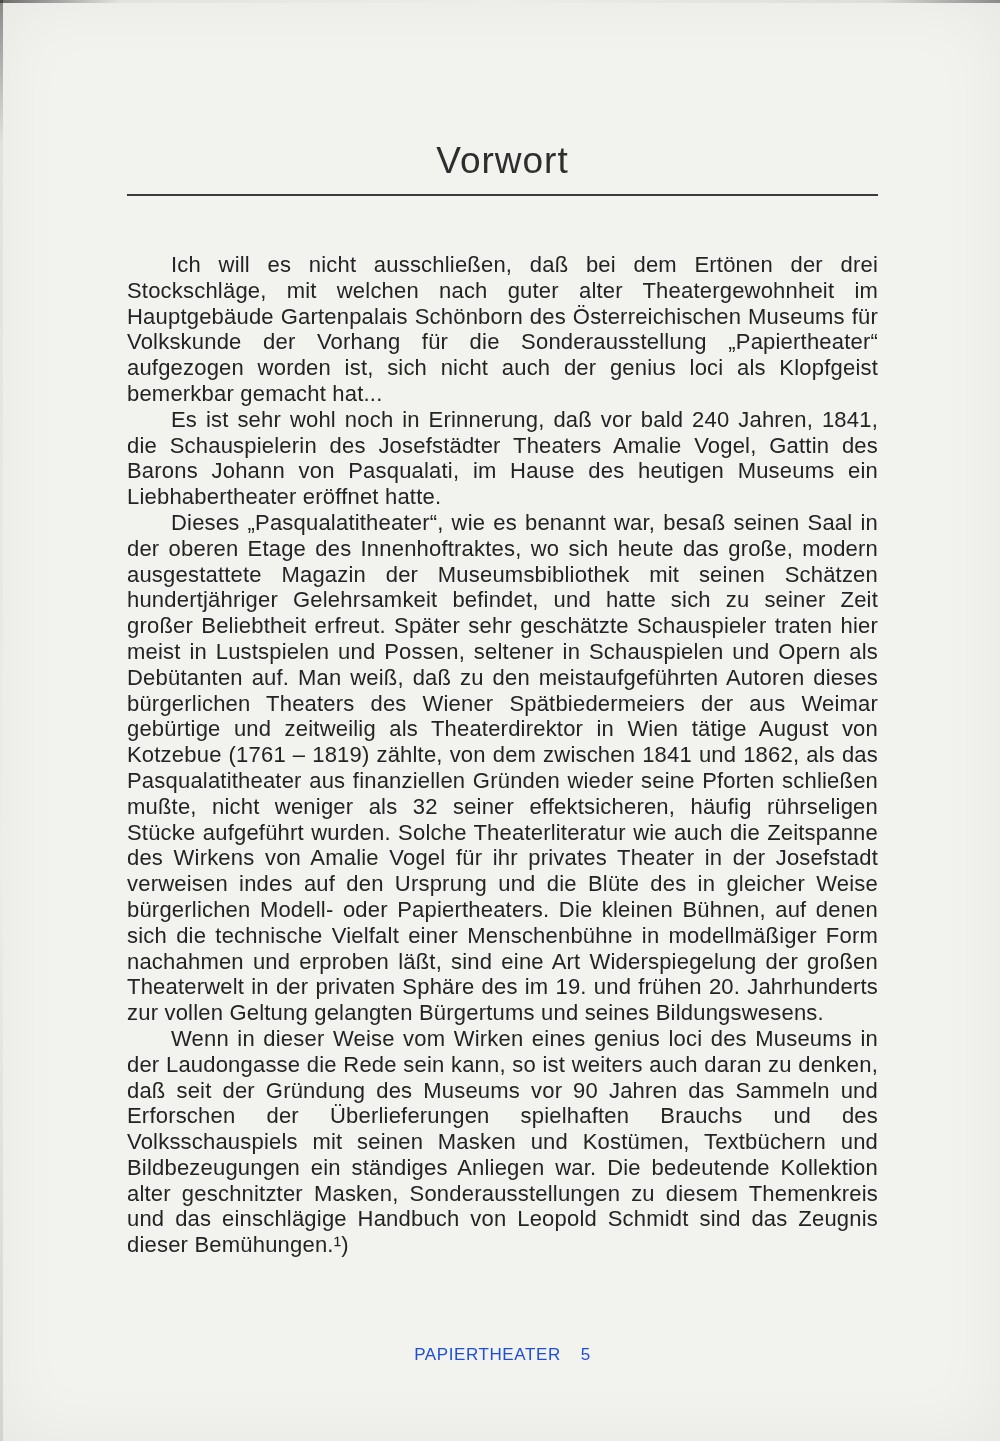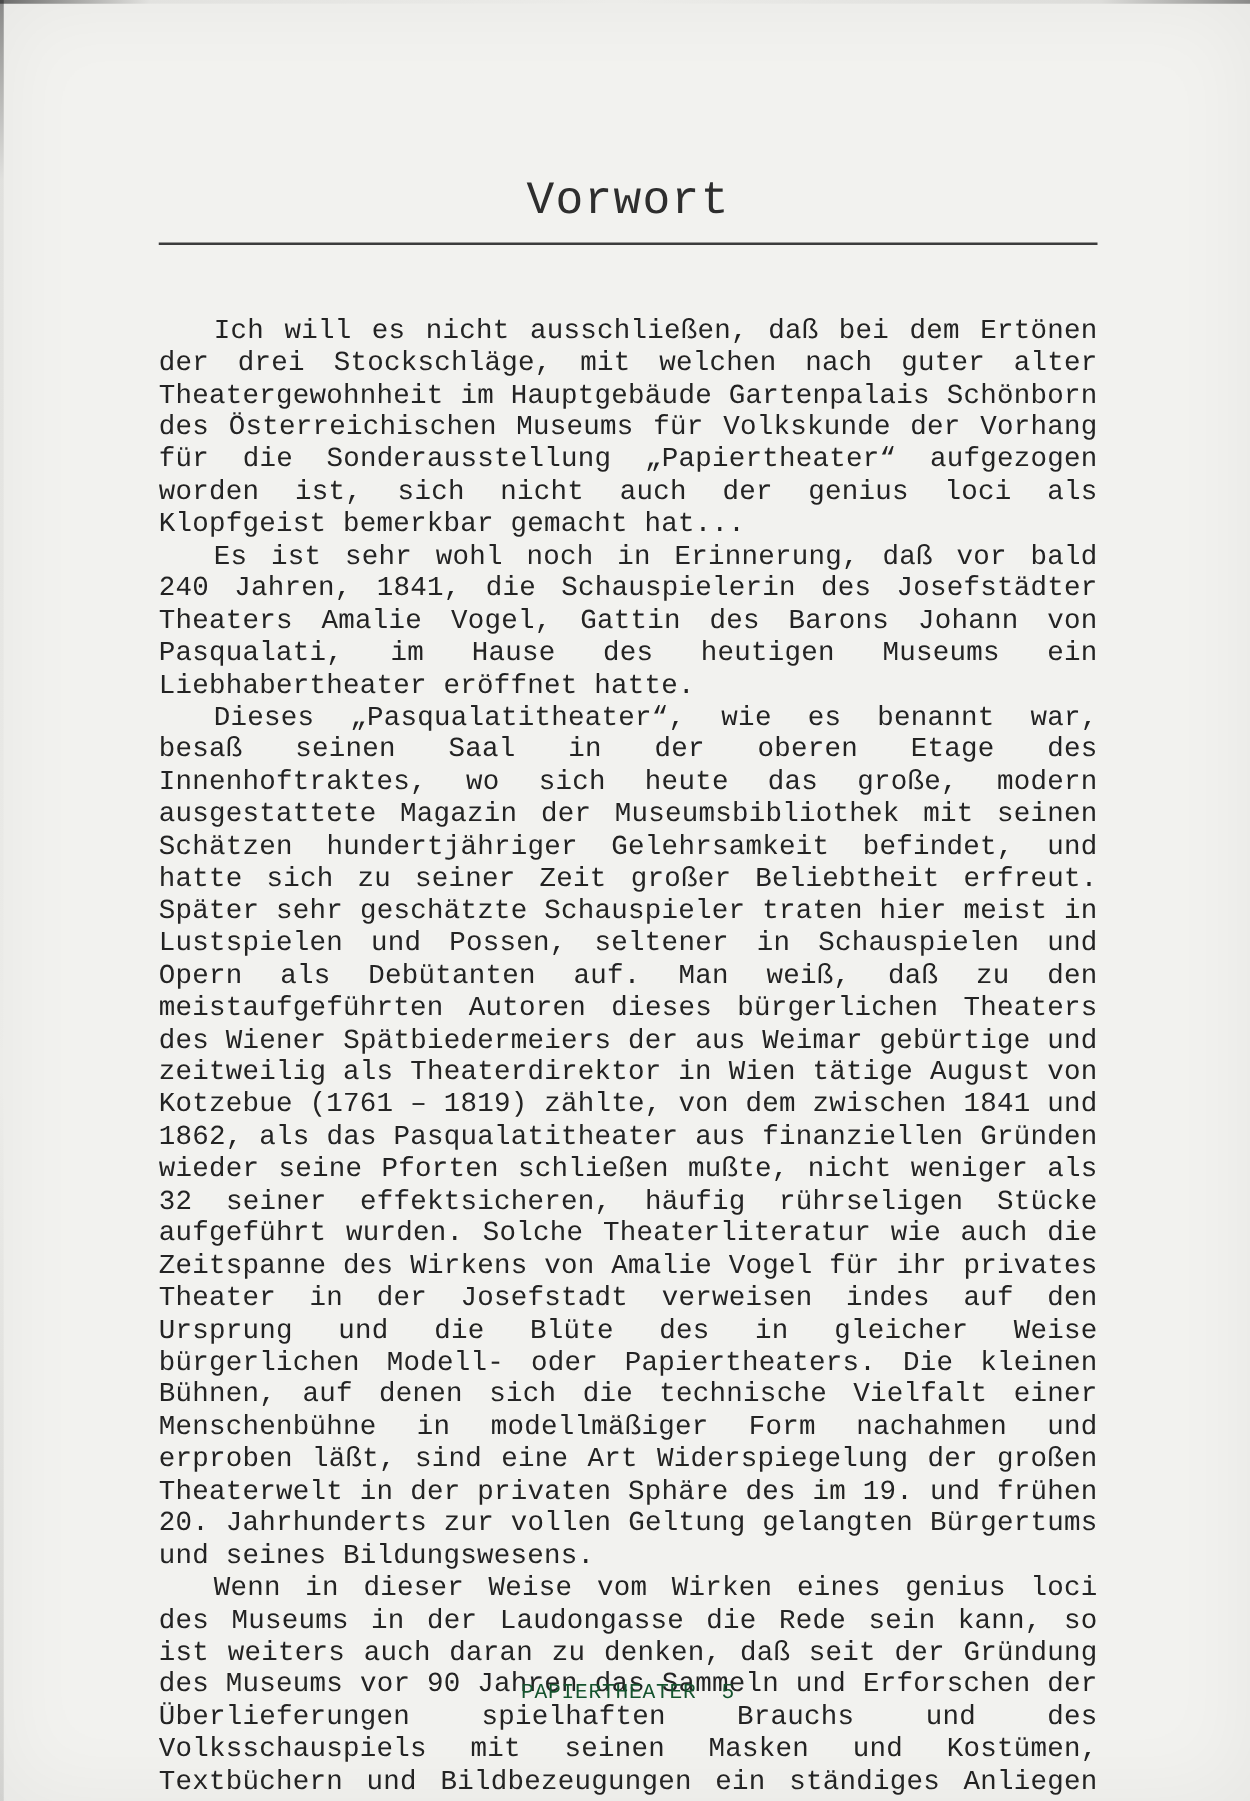--- a/index.html
+++ b/index.html
@@ -8,21 +8,20 @@
     background: #e9e9e6;
     font-family: "Liberation Sans", sans-serif;
   }
   .scan-page {
     position: relative;
     width: 1000px;
     height: 1441px;
     background: #f2f2ef;
     overflow: hidden;
     box-shadow: inset 0 0 70px rgba(0,0,0,0.05);
-    font-family: Liberation Mono, monospace;
   }
   .edge-top {
     position: absolute;
     top: 0; left: 0; right: 0;
     height: 3px;
     background: linear-gradient(90deg, rgba(40,40,40,0.65), rgba(40,40,40,0.05) 12%, rgba(40,40,40,0.0) 50%, rgba(40,40,40,0.08) 88%, rgba(60,60,60,0.55));
   }
   .edge-left {
     position: absolute;
     top: 0; left: 0; bottom: 0;
@@ -61,21 +60,21 @@
     text-indent: 44px;
   }
   .running-footer {
     position: absolute;
     left: 127px;
     width: 751px;
     top: 1345px;
     text-align: center;
     font-size: 17px;
     letter-spacing: 0.6px;
-    color: #14532d;
+    color: #1d4ed8;
   }
   .running-footer .page-number {
     margin-left: 20px;
   }
 </style>
 </head>
 <body>
 
 <div class="scan-page">
   <div class="edge-top"></div>

